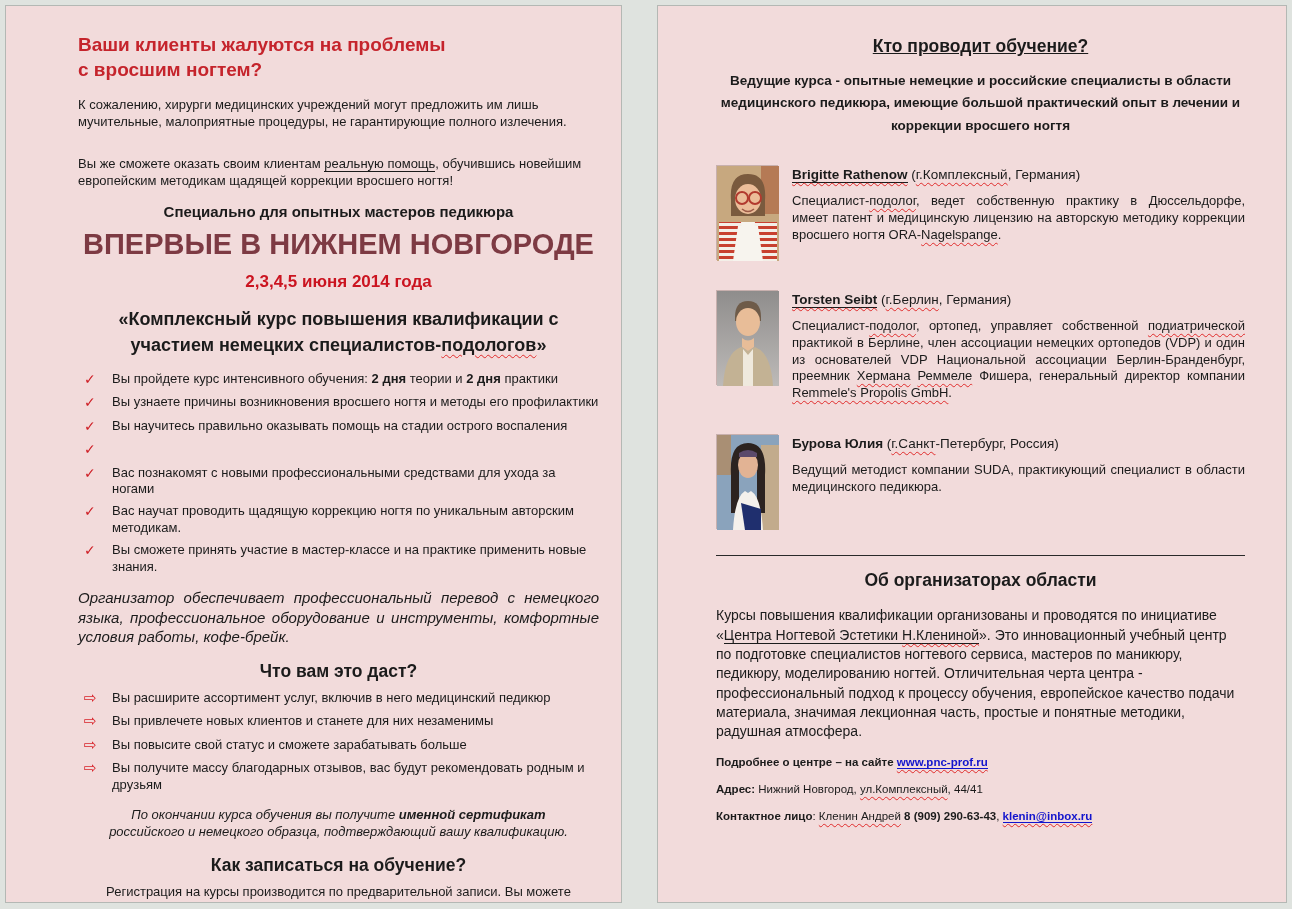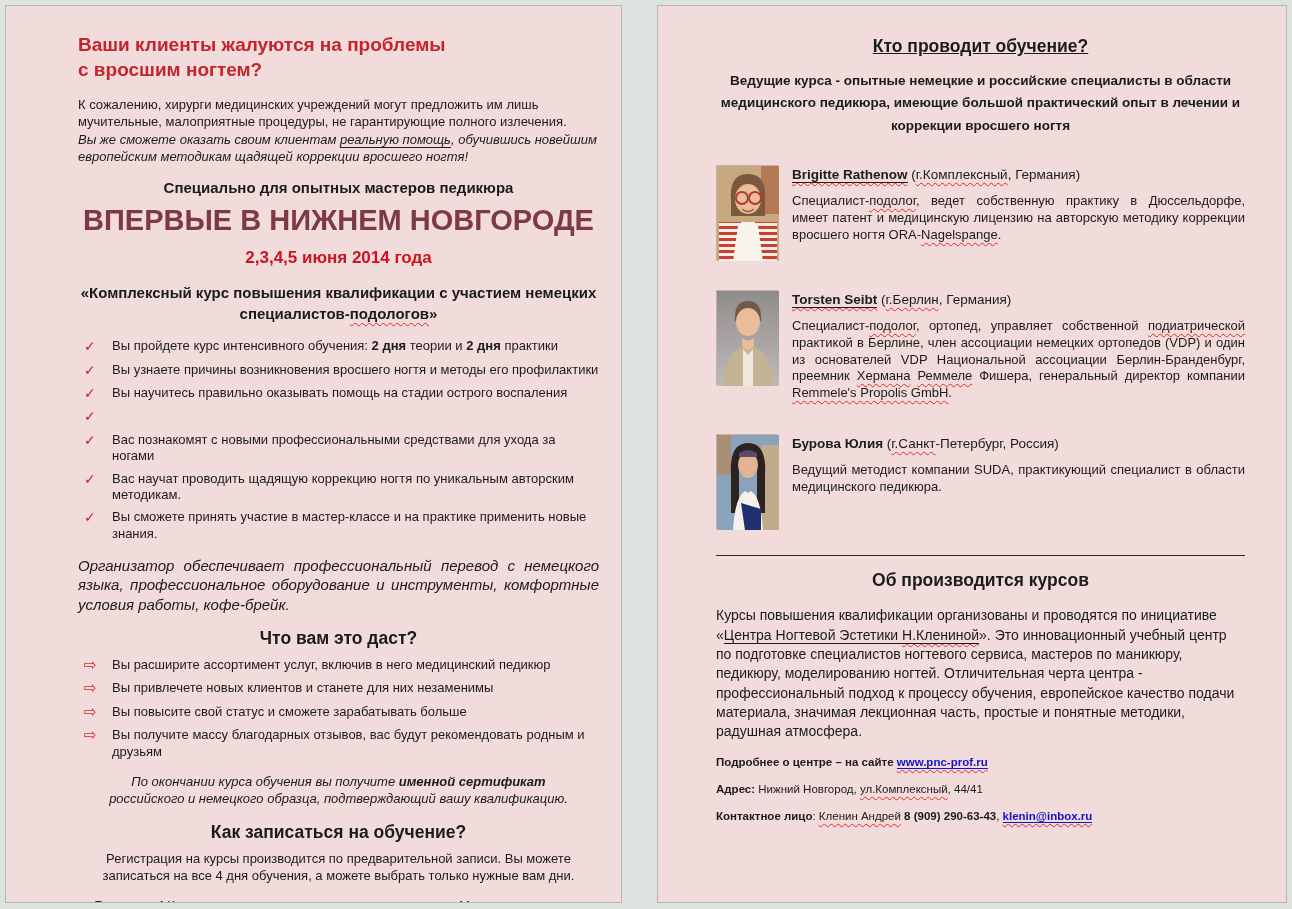--- a/index.html
+++ b/index.html
@@ -23,21 +23,21 @@
   .i  { font-style:italic; }
   .u  { border-bottom:1px solid currentColor; }
   .w  { text-decoration:underline wavy #e02b2b; text-decoration-thickness:1px; text-underline-offset:2.5px; }
   .lnk{ color:#1214cd; border-bottom:1px solid #1214cd; }
 
   .headline { font-size:19px; font-weight:bold; color:#c5242c; line-height:1.32; }
   .body-text { font-size:13px; line-height:1.3; margin-top:15px; }
   .subtitle { font-size:15px; font-weight:bold; text-align:center; margin-top:13px; }
   .big-title { font-size:29px; font-weight:bold; color:#7d3a43; text-align:center; margin-top:8px; }
   .date-line { font-size:17px; font-weight:bold; color:#cb1420; text-align:center; margin-top:11px; }
-  .course-title { font-size:15px; font-weight:bold; text-align:center; line-height:1.45; margin-top:14px; }
+  .course-title { font-size:18px; font-weight:bold; text-align:center; line-height:1.45; margin-top:14px; }
 
   .checklist { margin-top:13px; }
   .check-row { display:flex; font-size:13px; line-height:1.28; margin-bottom:5.5px; }
   .check-glyph { color:#cf2027; font-weight:bold; font-size:14px; width:34px; flex:0 0 34px; padding-left:6px; }
   .org-note { font-size:15px; font-style:italic; text-align:justify; line-height:1.3; margin-top:13px; }
   .sec-heading { font-size:17.5px; font-weight:bold; text-align:center; margin-top:14px; }
   .benefits { margin-top:8px; }
   .benefit-row { display:flex; font-size:13px; line-height:1.3; margin-bottom:6.5px; }
   .arrow-glyph { color:#d8232a; font-size:15px; width:34px; flex:0 0 34px; padding-left:6px; line-height:1.1; }
   .cert-note { font-size:13px; line-height:1.3; text-align:center; margin-top:13px; padding:0 20px; }
@@ -60,21 +60,21 @@
 
 <div class="canvas">
 
   <div class="page page-left">
     <h1 class="headline">
       <span>Ваши клиенты жалуются на проблемы</span><br>
       <span>с вросшим ногтем?</span>
     </h1>
 
     <p class="body-text">К сожалению, хирурги медицинских учреждений могут предложить им лишь мучительные, малоприятные процедуры, не гарантирующие полного излечения.</p>
-    <p class="body-text" style="margin-top:1px;font-style:italic;"><span>Вы же сможете оказать своим клиентам </span><span class="u">реальную помощь</span><span>, обучившись новейшим европейским методикам щадящей коррекции вросшего ногтя!</span></p>
+    <p class="body-text" style="margin-top:25px;"><span>Вы же сможете оказать своим клиентам </span><span class="u">реальную помощь</span><span>, обучившись новейшим европейским методикам щадящей коррекции вросшего ногтя!</span></p>
 
     <p class="subtitle">Специально для опытных мастеров педикюра</p>
     <h2 class="big-title">ВПЕРВЫЕ В НИЖНЕМ НОВГОРОДЕ</h2>
     <div class="date-line">2,3,4,5 июня 2014 года</div>
     <h3 class="course-title"><span>«Комплексный курс повышения квалификации с участием немецких специалистов-</span><span class="w">подологов</span><span>»</span></h3>
 
     <div class="checklist">
       <div class="check-row">
           <span class="check-glyph">✓</span>
           <span><span>Вы пройдете курс интенсивного обучения: </span><span class="b">2 дня</span><span> теории и </span><span class="b">2 дня</span><span> практики</span></span>
@@ -202,21 +202,21 @@
         </svg>
       </div>
       <div class="speaker-info">
         <p class="speaker-name"><span class="b">Бурова Юлия</span><span> (</span><span class="w">г.Санкт</span><span>-Петербург, Россия)</span></p>
         <p class="speaker-bio"><span>Ведущий методист компании SUDA, практикующий специалист в области медицинского педикюра.</span></p>
       </div>
     </div>
 
     <hr class="black-line">
 
-    <h3 class="sec-heading">Об производится курсов</h3>
+    <h3 class="sec-heading">Об организаторах области</h3>
     <p class="org-text"><span>Курсы повышения квалификации организованы и проводятся по инициативе «</span><span class="u">Центра Ногтевой Эстетики  </span><span class="u w">Н.Клениной</span><span>». Это инновационный учебный центр по подготовке специалистов ногтевого сервиса, мастеров по маникюру, педикюру, моделированию ногтей. Отличительная черта центра - профессиональный подход к процессу обучения, европейское качество подачи материала, значимая лекционная часть, простые и понятные методики, радушная атмосфера.</span></p>
 
     <p class="small-line"><span class="b">Подробнее о центре – на сайте </span><span class="b lnk w">www.pnc-prof.ru</span></p>
     <p class="small-line"><span class="b">Адрес:</span><span> Нижний Новгород, </span><span class="w">ул.Комплексный</span><span>, 44/41</span></p>
     <p class="small-line"><span class="b">Контактное лицо</span><span>: </span><span class="w">Кленин Андрей</span><span> </span><span class="b">8 (909) 290-63-43</span><span>, </span><span class="b lnk w">klenin@inbox.ru</span></p>
   </div>
 
 </div>
 
 </body></html>

